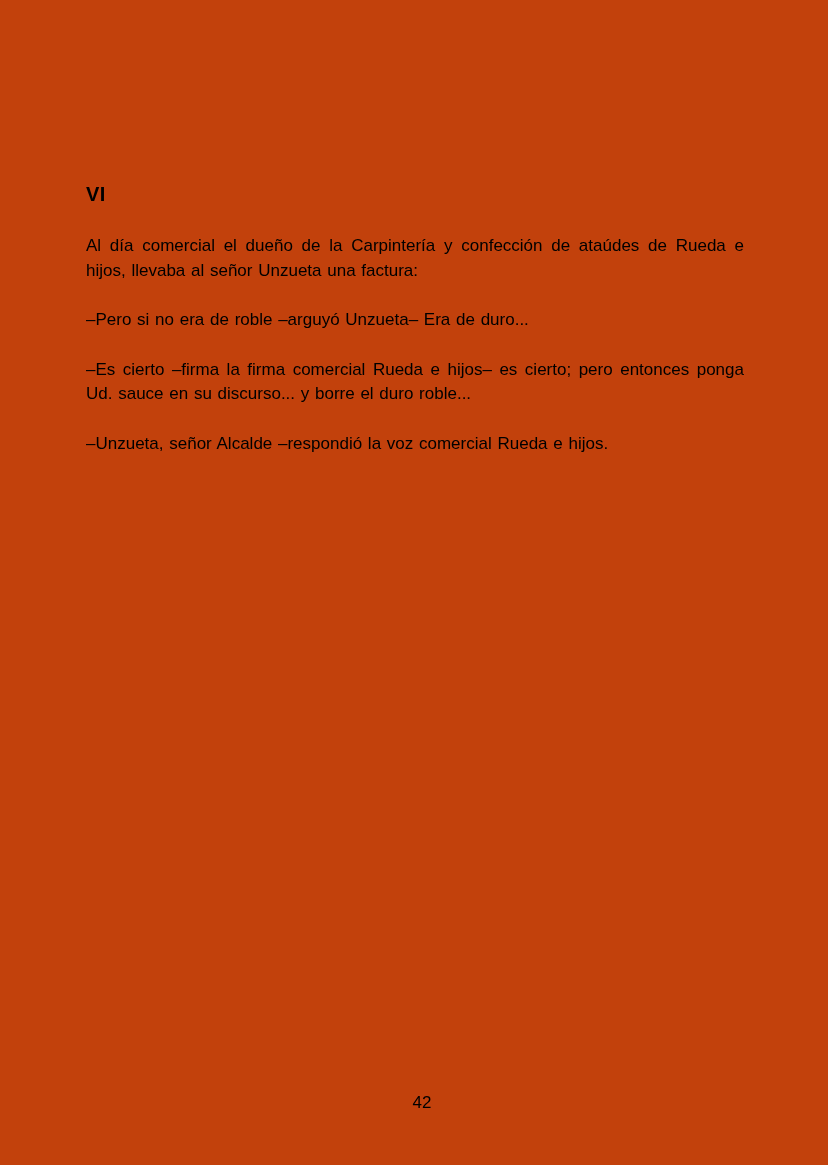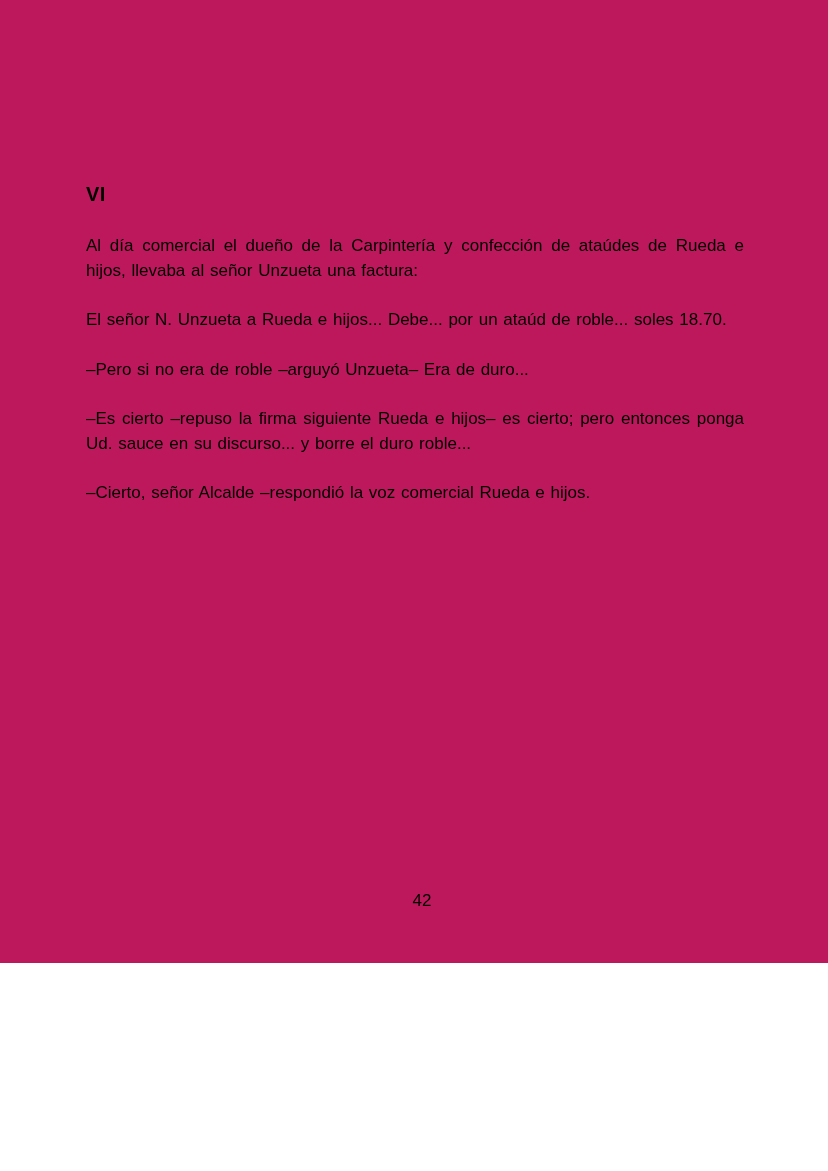--- a/index.html
+++ b/index.html
@@ -13,22 +13,22 @@
     width: 828px;
     height: 1171px;
     position: relative;
     overflow: hidden;
   }
   .page {
     position: absolute;
     top: 0;
     left: 0;
     width: 828px;
-    height: 963px;
-    background: #be185d;
+    height: 1165px;
+    background: #c2410c;
     box-sizing: border-box;
   }
   .content {
     position: absolute;
     top: 183px;
     left: 86px;
     width: 658px;
   }
   .chapter-heading {
     font-size: 20px;
@@ -57,20 +57,19 @@
   }
 </style>
 </head>
 <body>
 
 <div class="page">
   <div class="content">
     <h1 class="chapter-heading">VI</h1>
     <div>
         <p class="para"><span>Al día comercial el dueño de la </span><span class="italic">Carpintería y confección de ataúdes de Rueda e hijos</span><span>, llevaba al señor Unzueta una factura:</span></p>
-        <p class="para"><span class="italic">El señor N. Unzueta a Rueda e hijos... Debe... por un ataúd de roble... soles 18.70.</span></p>
         <p class="para"><span>–Pero si no era de roble –arguyó Unzueta– Era de duro...</span></p>
-        <p class="para"><span>–Es cierto –repuso la firma siguiente </span><span class="italic">Rueda e hijos</span><span>– es cierto; pero entonces ponga Ud. sauce en su discurso... y borre el duro roble...</span></p>
-        <p class="para"><span>–Cierto, señor Alcalde –respondió la voz comercial </span><span class="italic">Rueda e hijos</span><span>.</span></p>
+        <p class="para"><span>–Es cierto –firma la firma comercial </span><span class="italic">Rueda e hijos</span><span>– es cierto; pero entonces ponga Ud. sauce en su discurso... y borre el duro roble...</span></p>
+        <p class="para"><span>–Unzueta, señor Alcalde –respondió la voz comercial </span><span class="italic">Rueda e hijos</span><span>.</span></p>
       </div>
   </div>
   <div class="page-number">42</div>
 </div>
 
 </body></html>

